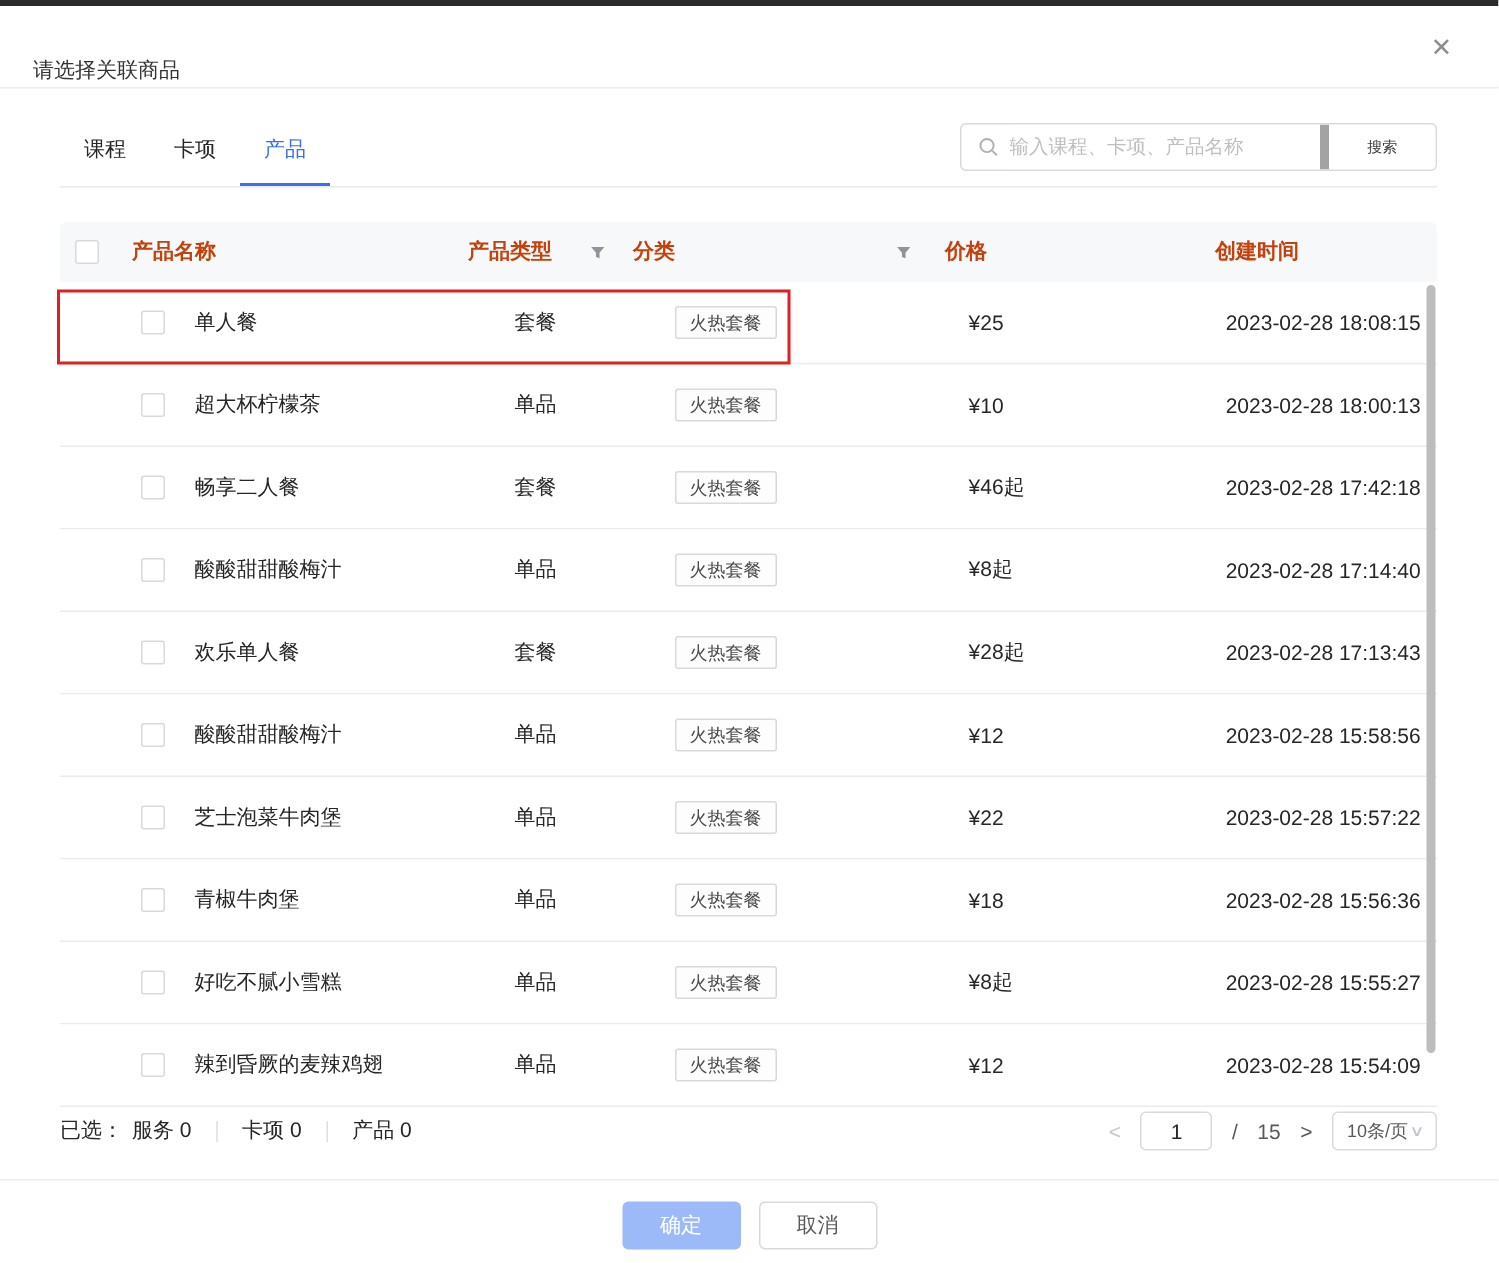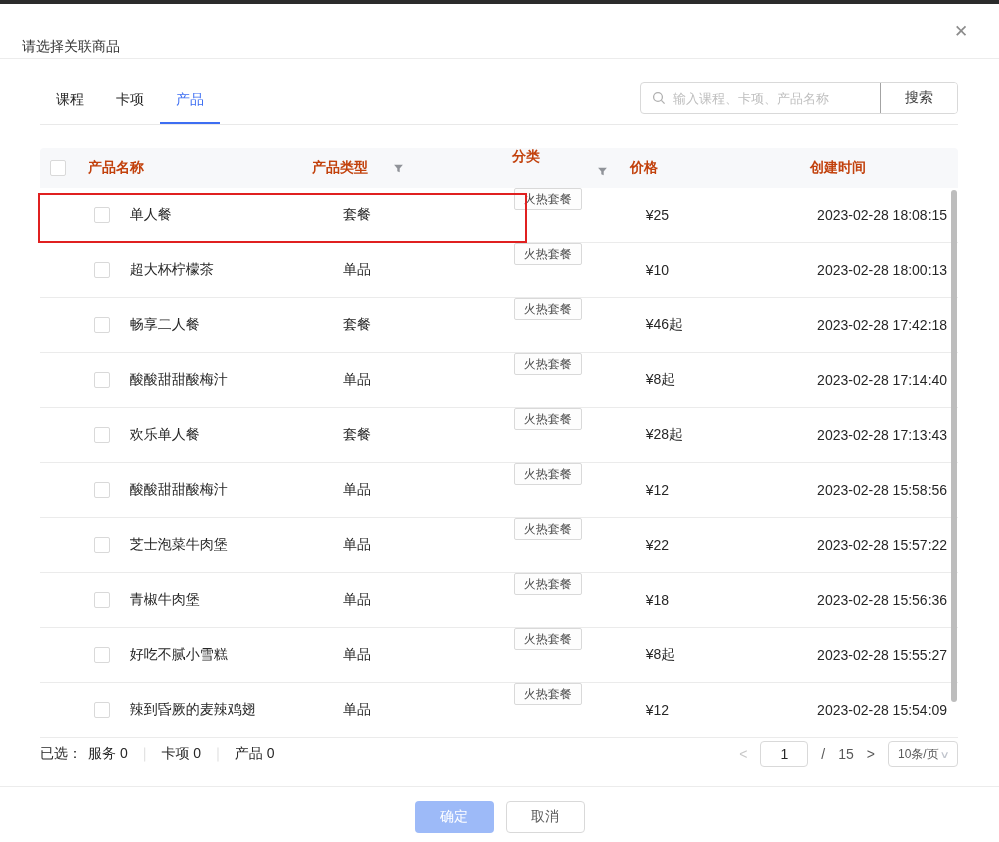--- a/index.html
+++ b/index.html
@@ -20,31 +20,31 @@
     border-bottom:1px solid #e9e9e9; }
   .tabs { display:flex; height:100%; }
   .tab { padding:0 16px 13px; display:flex; align-items:flex-end; font-size:14px;
     color:#262626; cursor:pointer; border-bottom:2px solid transparent; }
   .tab.active { color:#3D6EF2; border-bottom-color:#3D6EF2; }
 
   .search-group { position:absolute; right:0; top:22px; height:32px; display:flex;
     border:1px solid #d9d9d9; border-radius:4px; overflow:hidden; background:#fff; }
   .search-input-wrap { display:flex; align-items:center; width:239px; padding-left:11px; }
   .search-input { border:none; outline:none; flex:1; height:30px; font-size:13px;
-    color:#262626; margin-left:7px; font-family:Liberation Sans, sans-serif; }
+    color:#262626; margin-left:7px; font-family:Liberation Mono, monospace; }
   .search-input::placeholder { color:#bfbfbf; }
-  .search-btn { width:77px; border:none; border-left:1px solid #a3a3a3; background:#fff;
-    font-size:14px; color:#404040; cursor:pointer; font-family:inherit; }
+  .search-btn { width:77px; border:none; border-left:6px solid #a3a3a3; background:#fff;
+    font-size:10px; color:#404040; cursor:pointer; font-family:inherit; }
 
   .table { position:absolute; top:148px; left:40px; width:918px; }
   .cell { display:flex; align-items:center; font-size:14px; }
   .c-cb   { width:48px; }
   .c-name { width:224px; }
   .c-type { width:110px; }
-  .c-cat  { width:208px;flex-direction:column; }
+  .c-cat  { width:208px; }
   .c-price{ width:180px; }
   .c-time { width:148px; }
   .thead { display:flex; height:40px; background:#f7f8fa; border-radius:4px 4px 0 0; }
   .thead .cell { font-weight:bold; color:#c2410c; }
   .trow { display:flex; height:55px; border-bottom:1px solid #ebebeb; background:#fff;padding-left:44px; }
   .checkbox { width:16px; height:16px; border:1px solid #d9d9d9; border-radius:2px;
     background:#fff; margin-left:10px; cursor:pointer; }
   .tag { font-size:12px; color:#4a4a4a; border:1px solid #d9d9d9; background:#fdfdfd;
     border-radius:2px; padding:3px 9px; margin-left:2px; line-height:14px; }
   .filter-ic { margin-left:auto; display:flex; align-items:center; cursor:pointer; }

